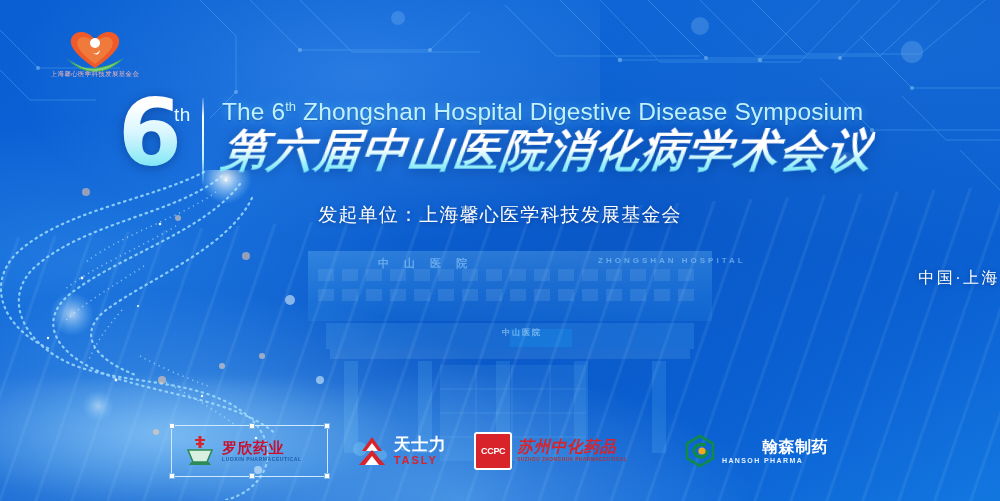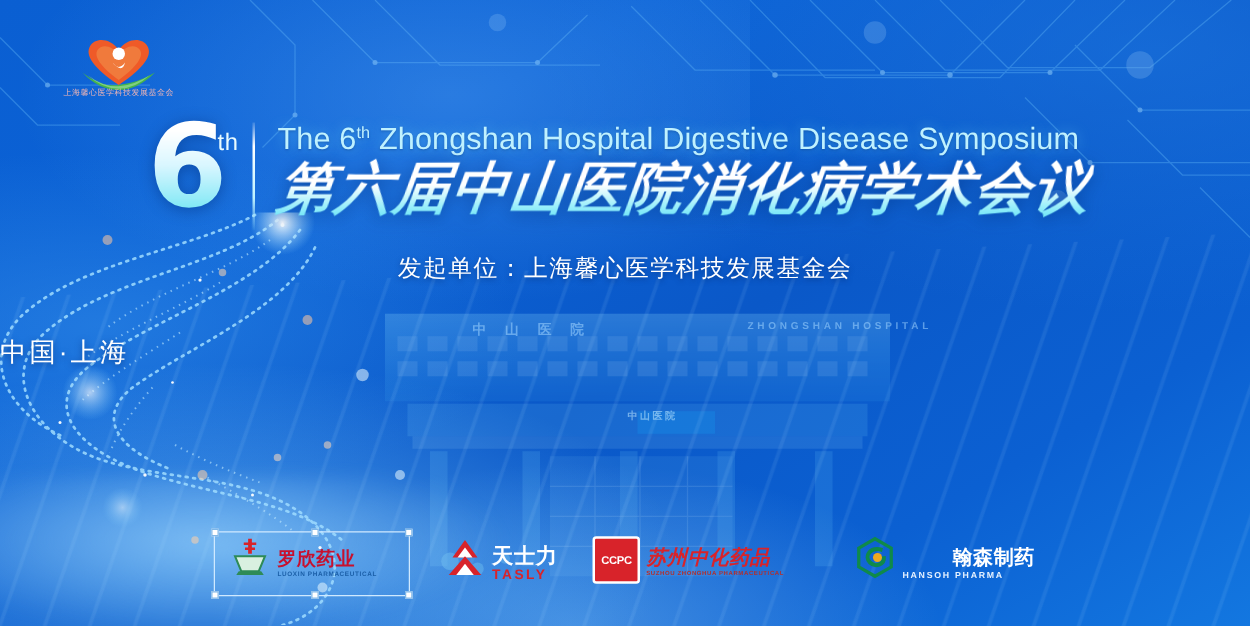--- a/index.html
+++ b/index.html
@@ -108,36 +108,36 @@
     transform:skewX(-7deg);
   }
 
   
   .organiser{
     position:absolute;left:0;right:0;top:202px;text-align:center;
     font-size:19px;color:#ffffff;letter-spacing:1.2px;
     text-shadow:0 1px 4px rgba(0,40,110,.55);
   }
   .place{
-    position:absolute;left:0;right:0;top:268px;text-align:left;
-    font-size:21px;color:#ffffff;letter-spacing:2.5px;
+    position:absolute;left:0;right:0;top:268px;text-align:right;
+    font-size:16px;color:#ffffff;letter-spacing:2.5px;
     text-shadow:0 1px 5px rgba(0,40,110,.6);
   }
   .date{
     position:absolute;left:0;right:0;top:300px;text-align:center;
     font-size:21px;color:#ffffff;letter-spacing:1.2px;
     text-shadow:0 1px 5px rgba(0,40,110,.6);
   }
 
   
   .sponsors{
     position:absolute;left:0;right:0;top:427px;height:48px;
     display:flex;justify-content:center;align-items:center;gap:28px;
   }
-  .sponsor{display:flex;gap:5px;height:44px;}
+  .sponsor{display:flex;align-items:center;gap:5px;height:44px;}
   .sponsor.selected{outline:1px solid #cfe9ff;}
   .sponsor.selected::after,
   .sponsor.selected::before{content:"";}
   .handle{position:absolute;width:4px;height:4px;background:#ffffff;border:1px solid #7fb7e8;}
 
   .sp-name-cn{font-size:15px;font-weight:bold;letter-spacing:.5px;line-height:1;}
   .sp-name-en{font-size:6px;font-weight:bold;letter-spacing:.6px;line-height:1;margin-top:2px;}
   .sp-txt{display:flex;flex-direction:column;justify-content:center;}
 
   .sp1 .sp-name-cn{color:#c8102e;}

